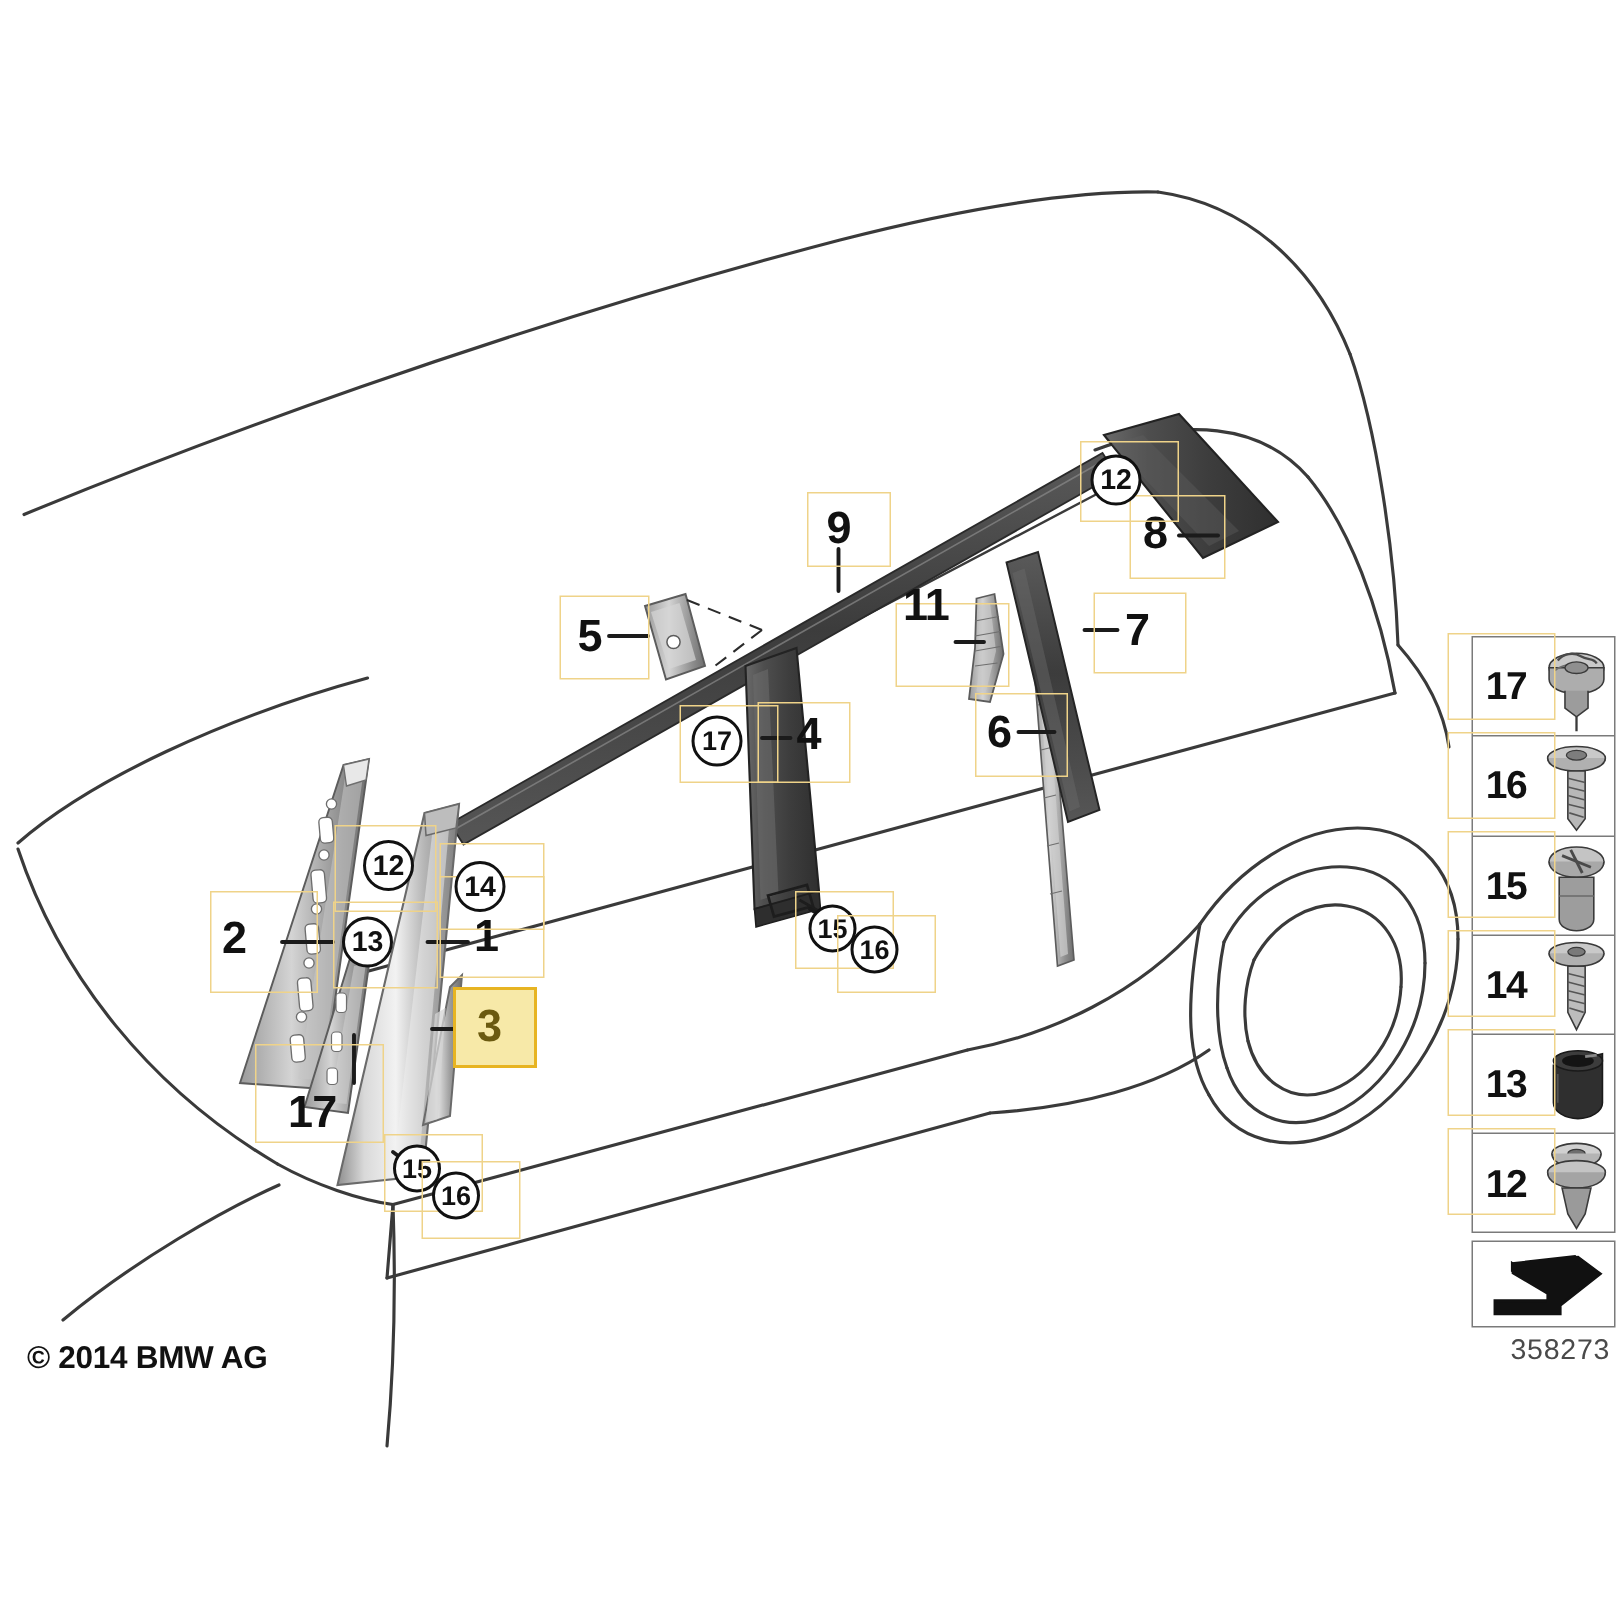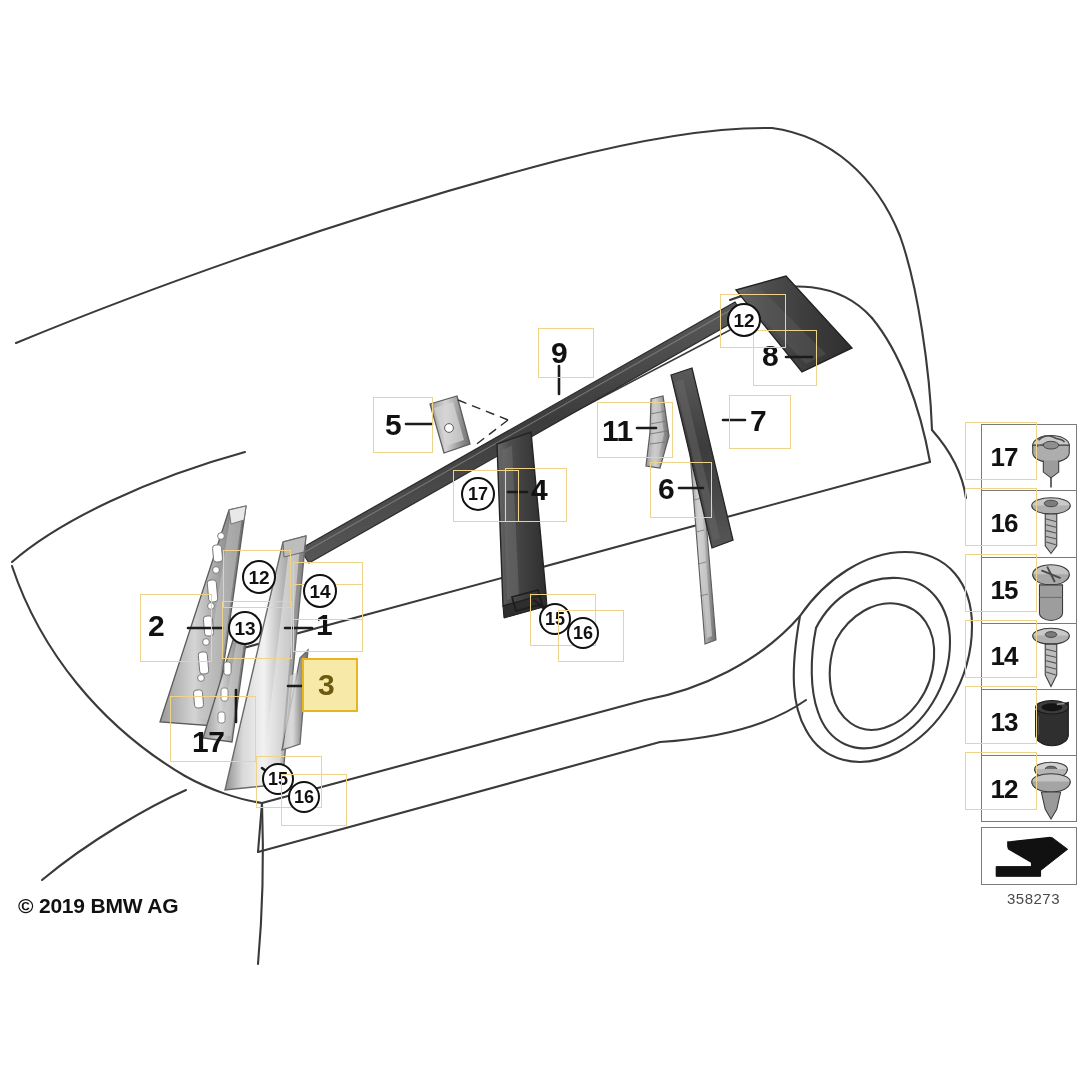--- a/index.html
+++ b/index.html
@@ -112,21 +112,21 @@
     position: absolute;
     box-sizing: border-box;
     border: 1.6px solid #7a7a7a;
     background: #ffffff;
   }
   #arrow-box svg { width: 100%; height: 100%; display: block; }
 
   #diagram-number {
     position: absolute;
     font-family: "Liberation Sans", sans-serif;
-    font-size: 15px;
+    font-size: 19px;
     color: #4a4a4a;
     letter-spacing: 0.5px;
     white-space: nowrap;
   }
 
   #copyright {
     position: absolute;
     font-family: "Liberation Sans", sans-serif;
     font-weight: bold;
     font-size: 21px;
@@ -352,21 +352,21 @@
     <div class="callout-box" style="left:373px;top:397px;width:60px;height:56px;"></div>
     <div class="callout-num" style="left:385px;top:410px;">5</div>
 
     <div class="callout-box" style="left:538px;top:328px;width:56px;height:50px;"></div>
     <div class="callout-num" style="left:551px;top:338px;">9</div>
 
     <div class="callout-box" style="left:505px;top:468px;width:62px;height:54px;"></div>
     <div class="callout-num" style="left:531px;top:475px;">4</div>
 
     <div class="callout-box" style="left:597px;top:402px;width:76px;height:56px;"></div>
-    <div class="callout-num" style="left:602px;top:416px;">11</div>
+    <div class="callout-num" style="left:602px;top:389px;">11</div>
 
     <div class="callout-box" style="left:650px;top:462px;width:62px;height:56px;"></div>
     <div class="callout-num" style="left:658px;top:474px;">6</div>
 
     <div class="callout-box" style="left:729px;top:395px;width:62px;height:54px;"></div>
     <div class="callout-num" style="left:750px;top:406px;">7</div>
 
     <div class="callout-box" style="left:753px;top:330px;width:64px;height:56px;"></div>
     <div class="callout-num" style="left:762px;top:341px;">8</div>
   </div>
@@ -510,15 +510,15 @@
 
   <div id="arrow-box" style="left:981px;top:827px;width:96px;height:58px;">
     <svg viewBox="0 0 96 58">
       <path d="M 72 10 L 88 22 L 60 44 L 60 50 L 14 50 L 14 40 L 52 40 L 52 34 L 26 20 L 26 14 L 34 20 L 34 14 Z" fill="#111111" stroke="#111111" stroke-width="1"></path>
       <path d="M 26 14 L 26 22 L 50 36 L 50 42 L 14 42 L 14 50 L 60 50 L 60 42 L 86 22 L 70 9 Z" fill="#111111"></path>
     </svg>
   </div>
 
   <div id="diagram-number" style="left:1007px;top:890px;">358273</div>
 
-  <div id="copyright" style="left:18px;top:894px;">© 2019 BMW AG</div>
+  <div id="copyright" style="left:18px;top:894px;">© 2014 BMW AG</div>
 
 </div>
 
 </body></html>

